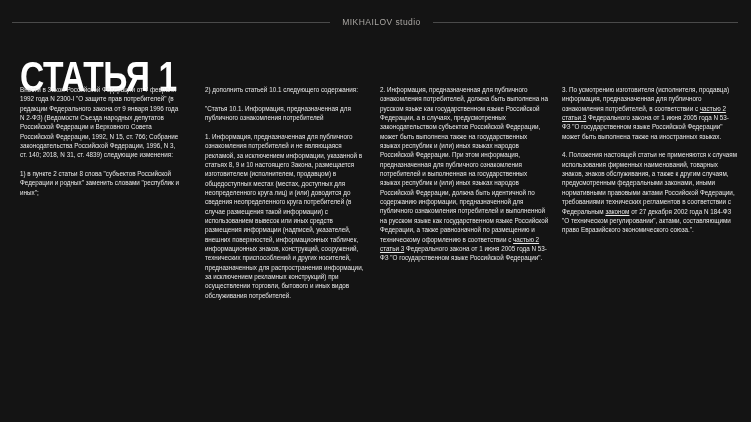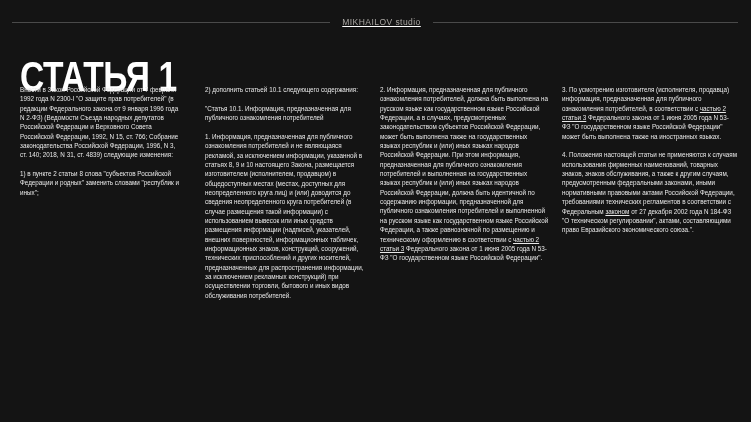--- a/index.html
+++ b/index.html
@@ -21,21 +21,20 @@
   
   .header {
     position: absolute;
     top: 0;
     left: 0;
     width: 751px;
     height: 44px;
     display: flex;
     align-items: center;
     justify-content: center;
-    text-decoration: underline;
   }
   .header-rule {
     height: 1px;
     background: #4a4a4a;
     flex: 0 0 auto;
   }
   .header-rule.left  { width: 318px; margin-left: 20px; }
   .header-rule.right { width: 305px; margin-right: 21px; }
   .header-brand {
     font-size: 8.5px;

